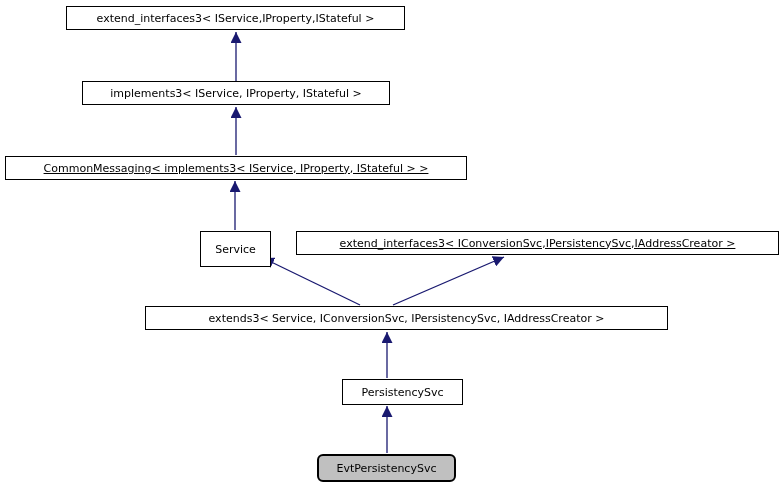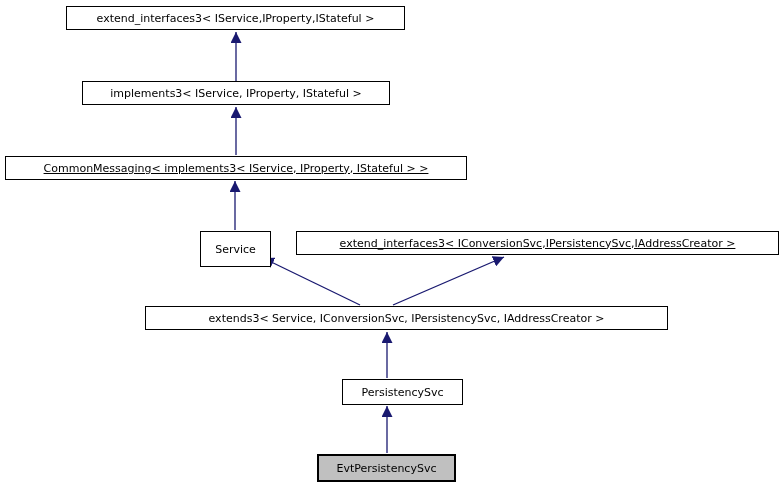--- a/index.html
+++ b/index.html
@@ -44,21 +44,21 @@
     cursor: default;
   }
   
   .n0 { left: 66px;  top: 6px;   width: 339px; height: 24px; }
   .n1 { left: 82px;  top: 81px;  width: 308px; height: 24px; }
   .n2 { left: 5px;   top: 156px; width: 462px; height: 24px; text-decoration: underline; }
   .n3 { left: 200px; top: 231px; width: 71px;  height: 36px; }
   .n4 { left: 296px; top: 231px; width: 483px; height: 24px; text-decoration: underline; }
   .n5 { left: 145px; top: 306px; width: 523px; height: 24px; }
   .n6 { left: 326px; top: 379px; width: 121px; height: 26px; margin-left: 16px; }
-  .n7 { left: 317px; top: 454px; width: 139px; height: 28px; }
+  .n7 { left: 317px; top: 454px; width: 139px; height: 28px; border-radius: 6px; }
   .edge-line {
     stroke: var(--arrow, #191970);
     stroke-width: 1.3;
   }
   .edge-head {
     fill: var(--arrow, #191970);
   }
 </style>
 </head>
 <body>

